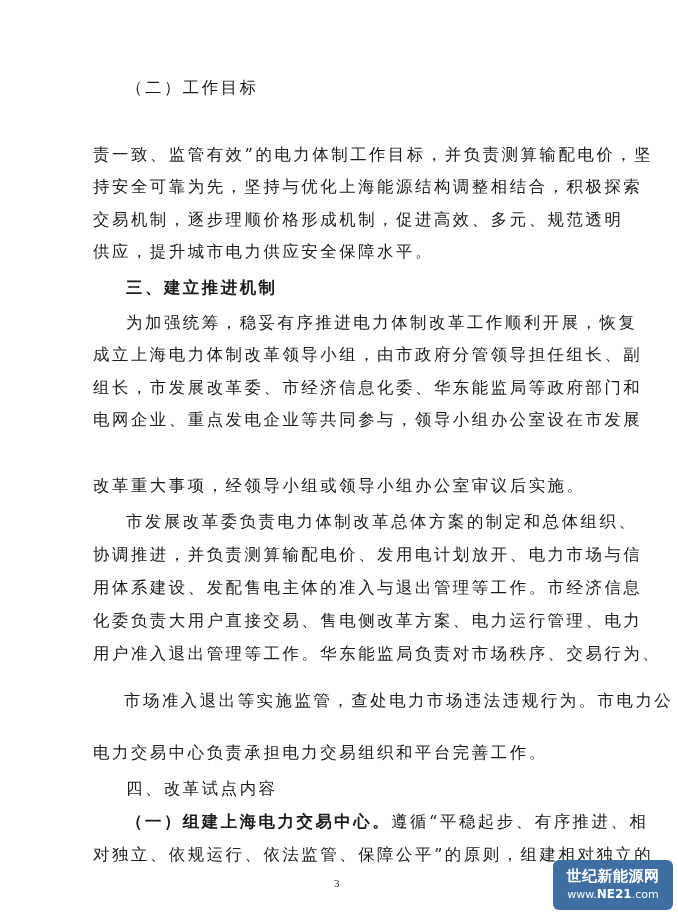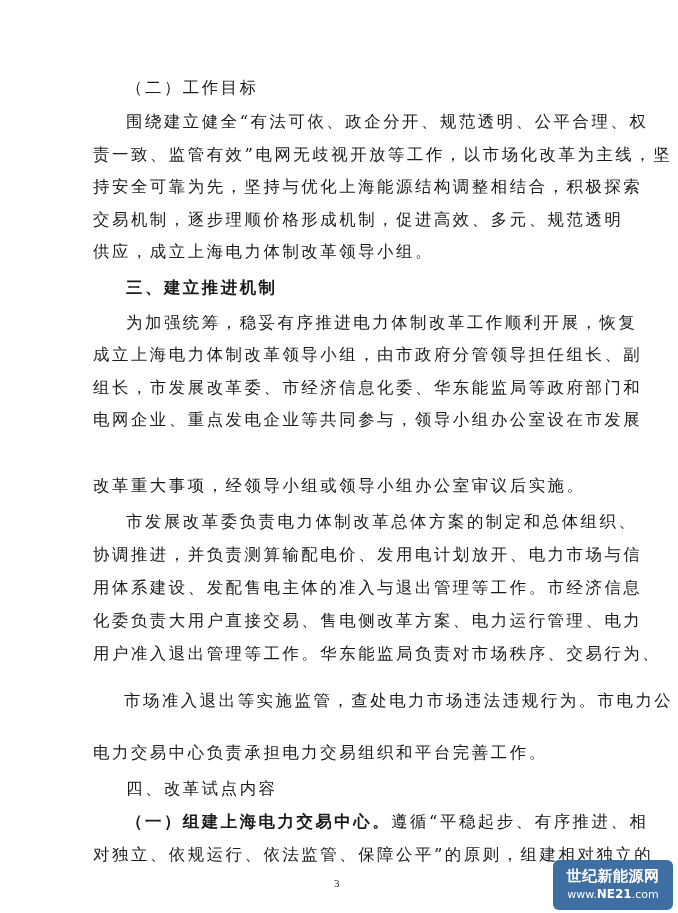--- a/index.html
+++ b/index.html
@@ -25,25 +25,24 @@
   }
   .wm-title { font-size: 15px; font-weight: bold; line-height: 20px; margin-top: 6px; letter-spacing: 0.5px; }
   .wm-url { font-size: 11px; line-height: 16px; }
   .wm-url b { font-size: 12px; }
 </style>
 </head>
 <body>
 
 <div class="page" id="page">
     <div class="line indent short heading" style="top: 78px;">（二）工作目标</div>
-    <div class="line indent" style="top: 112px;">围绕建立健全“有法可依、政企分开、规范透明、公平合理、权</div>
-    <div class="line" style="top: 145px;">责一致、监管有效”电网无歧视开放等工作，以市场化改革为主线，坚</div>
+    <div class="line" style="top: 145px;">责一致、监管有效”的电力体制工作目标，并负责测算输配电价，坚</div>
     <div class="line" style="top: 177px;">持安全可靠为先，坚持与优化上海能源结构调整相结合，积极探索</div>
     <div class="line" style="top: 210px;">交易机制，逐步理顺价格形成机制，促进高效、多元、规范透明</div>
-    <div class="line short" style="top: 242px;">供应，成立上海电力体制改革领导小组。</div>
+    <div class="line short" style="top: 242px;">供应，提升城市电力供应安全保障水平。</div>
     <div class="line indent short heading bold" style="top: 278px;">三、建立推进机制</div>
     <div class="line indent" style="top: 313px;">为加强统筹，稳妥有序推进电力体制改革工作顺利开展，恢复</div>
     <div class="line" style="top: 345px;">成立上海电力体制改革领导小组，由市政府分管领导担任组长、副</div>
     <div class="line" style="top: 378px;">组长，市发展改革委、市经济信息化委、华东能监局等政府部门和</div>
     <div class="line" style="top: 410px;">电网企业、重点发电企业等共同参与，领导小组办公室设在市发展</div>
     <div class="line short" style="top: 476px;">改革重大事项，经领导小组或领导小组办公室审议后实施。</div>
     <div class="line indent" style="top: 512px;">市发展改革委负责电力体制改革总体方案的制定和总体组织、</div>
     <div class="line" style="top: 545px;">协调推进，并负责测算输配电价、发用电计划放开、电力市场与信</div>
     <div class="line" style="top: 578px;">用体系建设、发配售电主体的准入与退出管理等工作。市经济信息</div>
     <div class="line" style="top: 644px;">用户准入退出管理等工作。华东能监局负责对市场秩序、交易行为、</div>

